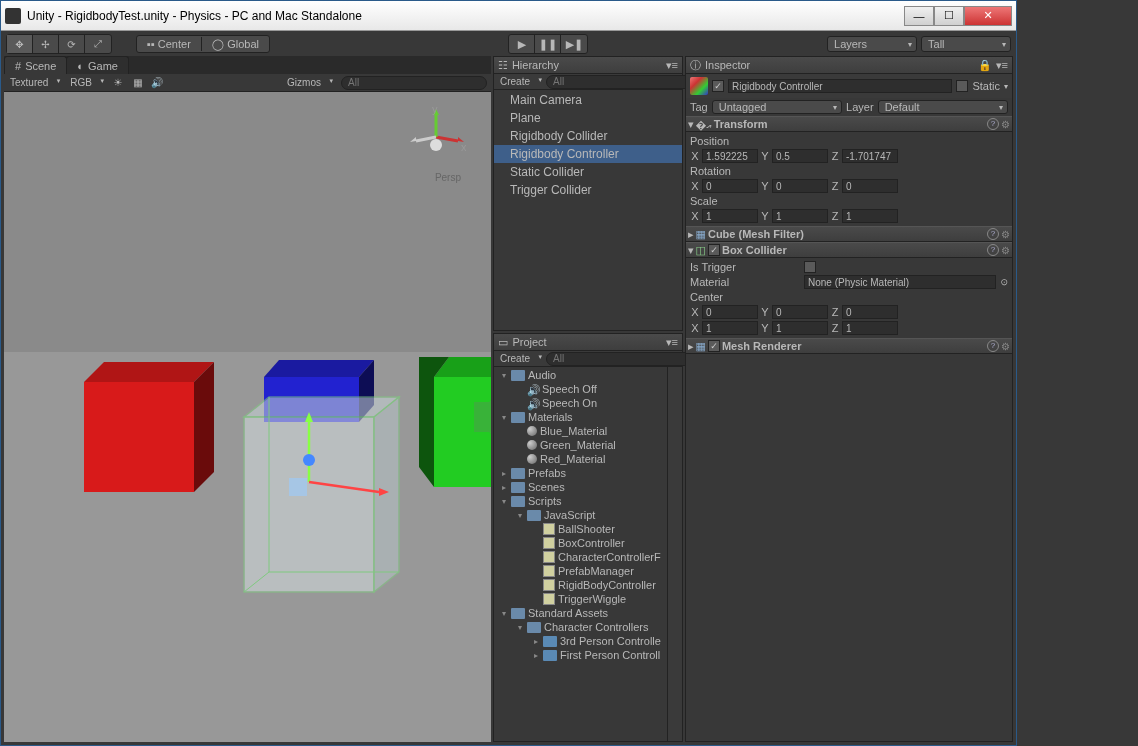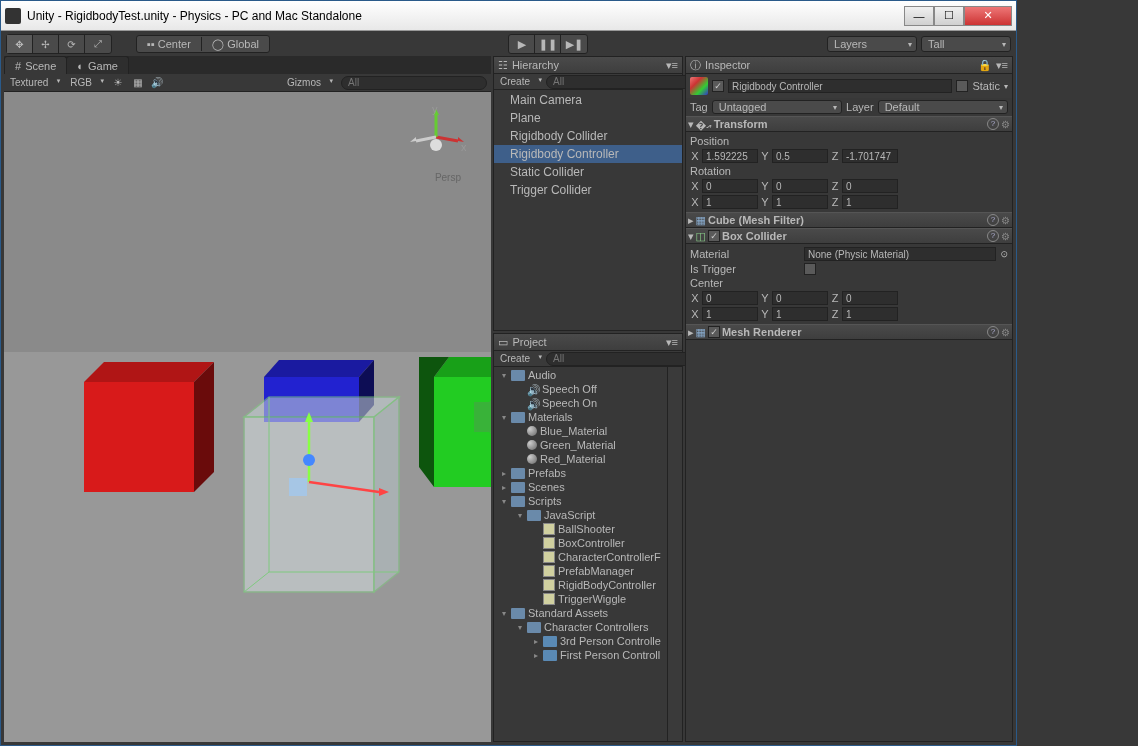--- a/index.html
+++ b/index.html
@@ -423,20 +423,23 @@
                       <label>Y</label>
                       <input class="num-input" value="0" style="">
                     </div>
                 <div class="xyz-field">
                       <label>Z</label>
                       <input class="num-input" value="0" style="">
                     </div>
               </div>
                 </div>
               <div class="prop-row">
+                  <div class="prop-label">Scale</div>
+                </div>
+              <div class="prop-row">
                   <div class="xyz">
                 <div class="xyz-field">
                       <label>X</label>
                       <input class="num-input" value="1" style="">
                     </div>
                 <div class="xyz-field">
                       <label>Y</label>
                       <input class="num-input" value="1" style="">
                     </div>
                 <div class="xyz-field">
@@ -458,27 +461,27 @@
             <div class="comp-header">
               <span class="arrow">▾</span>
               <span style="color:#8c8">◫</span>
               <div class="checkbox checked"></div>
               <span class="title">Box Collider</span>
               <span class="help-icon">?</span>
               <span class="gear">⚙</span>
             </div>
             <div class="comp-body">
               <div class="prop-row">
+                <div class="prop-label">Is Trigger</div>
+                <div class="checkbox"></div>
+              </div>
+              <div class="prop-row">
                 <div class="prop-label">Material</div>
                 <input class="num-input" style="flex: 1 1 0%; width: auto;" value="None (Physic Material)">
                 <span style="font-size:9px">⊙</span>
-              </div>
-              <div class="prop-row">
-                <div class="prop-label">Is Trigger</div>
-                <div class="checkbox"></div>
               </div>
               <div class="prop-row">
                   <div class="prop-label">Center</div>
                 </div>
               <div class="prop-row">
                   <div class="xyz">
                 <div class="xyz-field">
                       <label>X</label>
                       <input class="num-input" value="0" style="">
                     </div>

